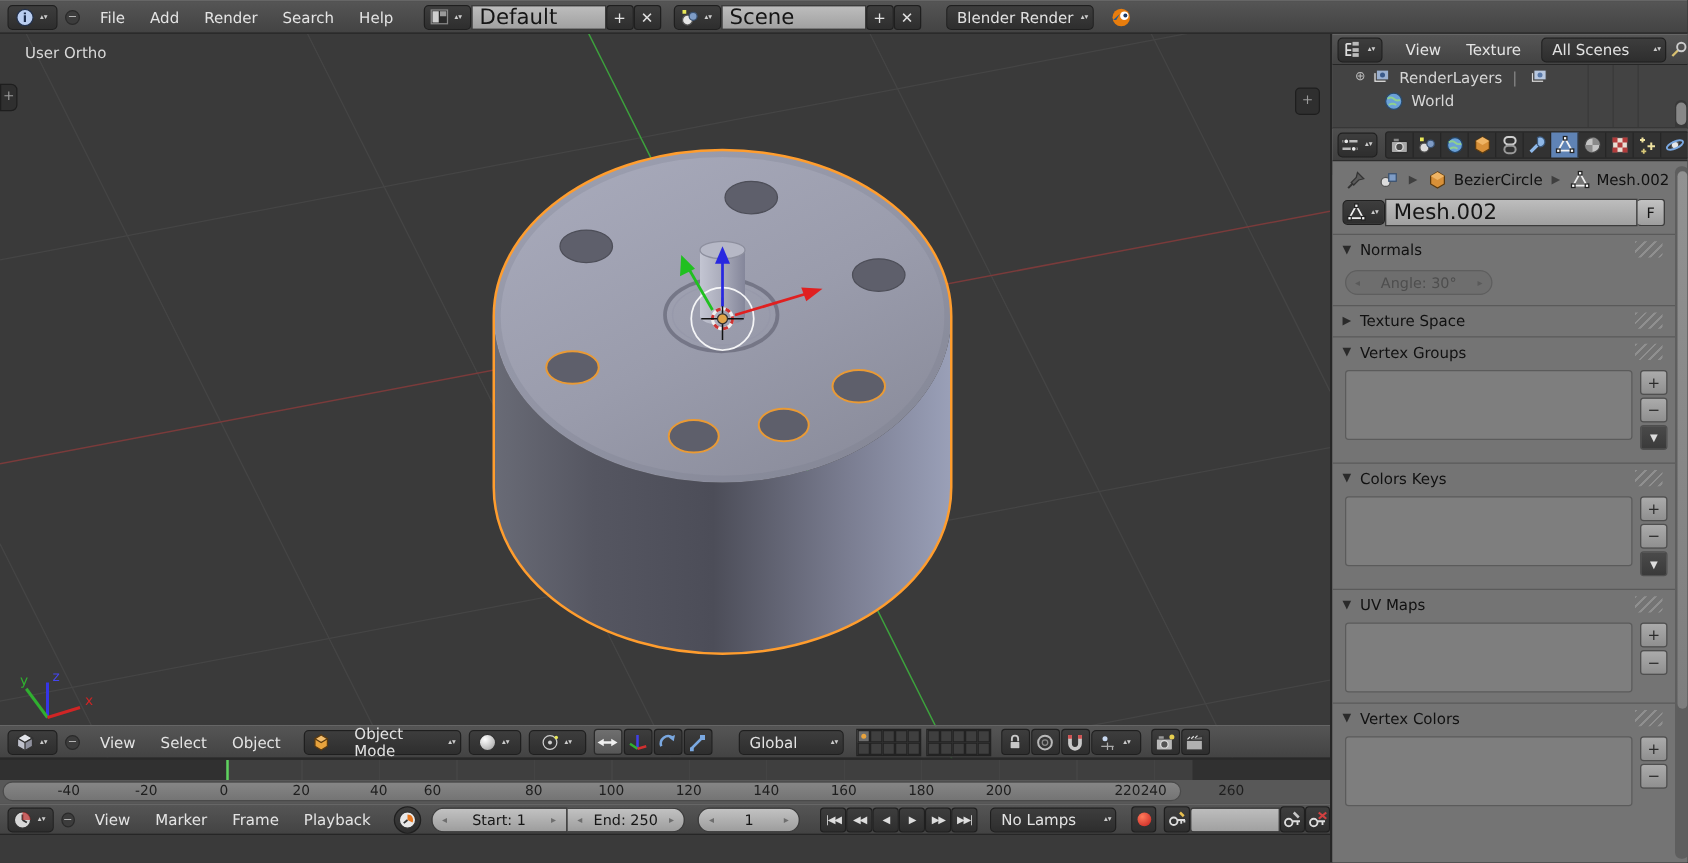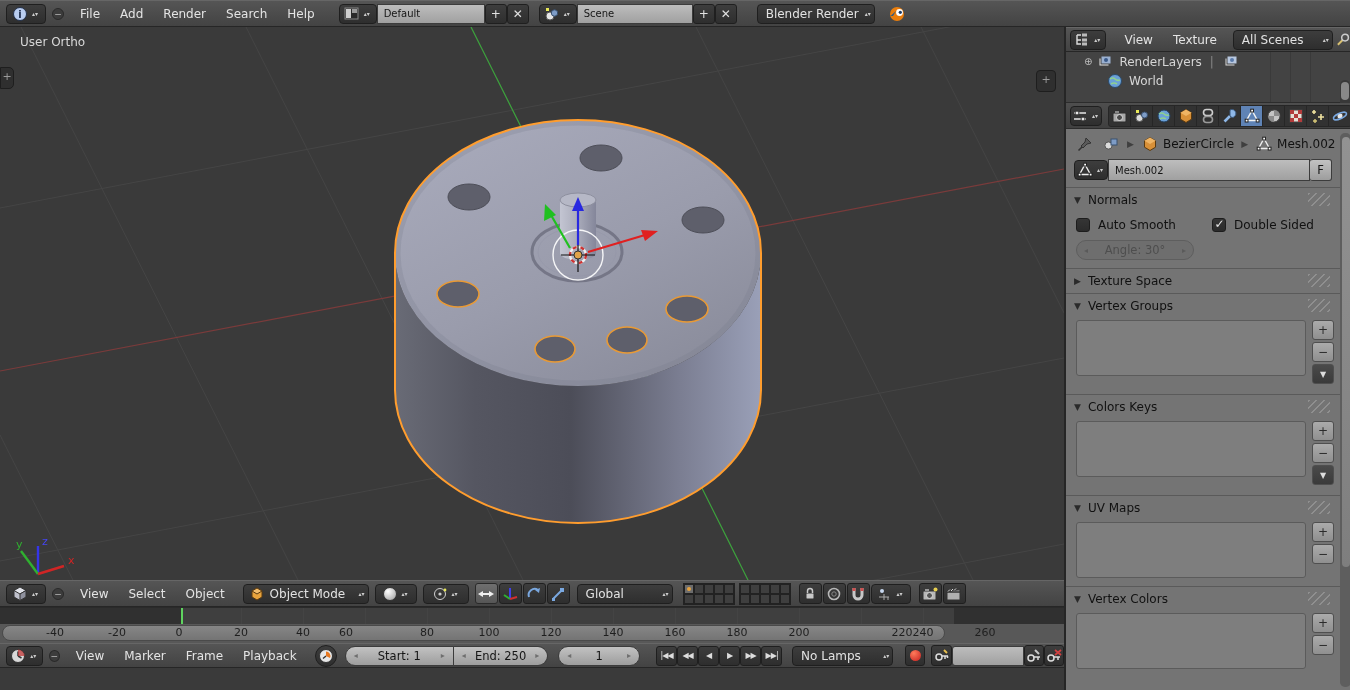--- a/index.html
+++ b/index.html
@@ -6,21 +6,21 @@
   html,body { width:1350px; height:690px; overflow:hidden; }
   body { font-family:"DejaVu Sans","Liberation Sans",sans-serif; font-size:12px; color:#ddd; background:#3a3a3a; }
   #app { position:relative; width:1350px; height:690px; background:#3a3a3a; }
 
   
   .hdr { background:linear-gradient(#555,#434343); border-top:1px solid #666; border-bottom:1px solid #262626; display:flex; align-items:center; }
   .menu { color:#e4e4e4; padding:0 10px; font-size:12px; white-space:nowrap; }
   .dk { background:linear-gradient(#3d3d3d,#2e2e2e); border:1px solid #1f1f1f; border-radius:4px; color:#e2e2e2; display:flex; align-items:center; height:20px; }
   .dk.sq { border-radius:3px; justify-content:center; }
   .pill { background:linear-gradient(#c2c2c2,#9d9d9d); border:1px solid #3c3c3c; border-radius:10px; color:#151515; display:flex; align-items:center; justify-content:center; height:20px; font-size:11.5px; }
-  .field { background:linear-gradient(#bdbdbd,#a0a0a0); border:1px solid #3c3c3c; color:#151515; display:flex; align-items:center; height:20px; padding:0 6px; font-size:10px; }
+  .field { background:linear-gradient(#bdbdbd,#a0a0a0); border:1px solid #3c3c3c; color:#151515; display:flex; align-items:center; height:20px; padding:0 6px; font-size:17px; }
   .updn { display:flex; flex-direction:column; line-height:4px; font-size:6px; color:#ccc; margin:0 3px; }
   .collapse-dot { width:12px; height:12px; border-radius:50%; border:1px solid #2a2a2a; background:#3c3c3c; color:#bbb; font-size:9px; line-height:10px; text-align:center; margin:0 6px; }
   .sidearrow { font-size:8px; color:#6e6e6e; }
   .hatch { background:repeating-linear-gradient(135deg,#9b9b9b 0 1.5px,transparent 1.5px 5.5px); width:22px; height:13px; opacity:.7; }
 
   
   #topbar { position:absolute; left:0; top:0; width:1350px; height:27px; z-index:30; }
   #topbar .gap { width:14px; }
   .logo { width:16px; height:16px; margin:0 6px 0 14px; }
   #stats { color:#cfcfcf; font-size:11.5px; white-space:nowrap; }
@@ -254,21 +254,21 @@
   </div>
   <div class="collapse-dot">−</div>
   <span class="menu">View</span>
   <span class="menu">Select</span>
   <span class="menu">Object</span>
   <div class="dk" style="width:126px;margin-left:8px;padding-left:4px">
     <svg class="miniicon" viewBox="0 0 18 18">
           <path d="M9 3 L14 6 L14 12 L9 15 L4 12 L4 6 Z" fill="#e8a33d" stroke="#5a3a10"></path>
           <path d="M9 3 L14 6 L9 9 L4 6 Z" fill="#f2bc6b" stroke="#5a3a10"></path>
         </svg>
-    <span style="margin-left:4px">Object Mode</span>
+    <span style="margin-left:18px">Object Mode</span>
     <span class="updn" style="margin-left:auto">▴▾</span>
   </div>
   <div class="dk" style="width:42px;margin-left:6px;justify-content:center">
     <svg class="miniicon" viewBox="0 0 18 18">
           <defs>
             <radialGradient id="sph" cx="0.35" cy="0.3" r="0.9">
               <stop offset="0" stop-color="#fff"></stop>
               <stop offset="1" stop-color="#9a9a9a"></stop>
             </radialGradient>
           </defs>
@@ -304,21 +304,21 @@
           <polygon points="15,3 10,5 14,8" fill="#7aa8e0"></polygon>
         </svg>
   </div>
   <div class="dk sq iconbtn">
     <svg class="miniicon" viewBox="0 0 18 18">
           <line x1="4" y1="14" x2="13" y2="5" stroke="#7aa8e0" stroke-width="2"></line>
           <rect x="11" y="3" width="4" height="4" fill="#7aa8e0"></rect>
           <rect x="3" y="13" width="3" height="3" fill="#7aa8e0"></rect>
         </svg>
   </div>
-  <div class="dk" style="width:96px;margin-left:6px;padding-left:8px">
+  <div class="dk" style="width:84px;margin-left:20px;padding-left:8px">
     <span>Global</span>
     <span class="updn" style="margin-left:auto">▴▾</span>
   </div>
   <div class="layergrid" style="margin-left:10px">
     <div class="layercell active"></div>
     <div class="layercell"></div>
         <div class="layercell"></div>
         <div class="layercell"></div>
         <div class="layercell"></div>
     <div class="layercell"></div>
@@ -672,30 +672,20 @@
         <div class="field" style="flex:1;height:22px">Mesh.002</div>
         <div class="pill" style="width:22px;height:22px;border-radius:3px;border-left:none">F</div>
       </div>
 
       <div class="panel-div"></div>
       <div class="panel-hdr">
         <span class="tri">▼</span>
         <span>Normals</span>
         <span class="hatch"></span>
       </div>
-      <div style="display:flex">
-        <div class="checkrow" style="width:136px">
-          <span class="checkbox"></span>
-          <span>Auto Smooth</span>
-        </div>
-        <div class="checkrow">
-          <span class="checkbox checked"></span>
-          <span>Double Sided</span>
-        </div>
-      </div>
       <div class="slider">
         <span class="arr">◂</span>
         <span>Angle: 30°</span>
         <span class="arr">▸</span>
       </div>
 
       <div class="panel-div"></div>
       <div class="panel-hdr">
         <span class="tri">▶</span>
         <span>Texture Space</span>

